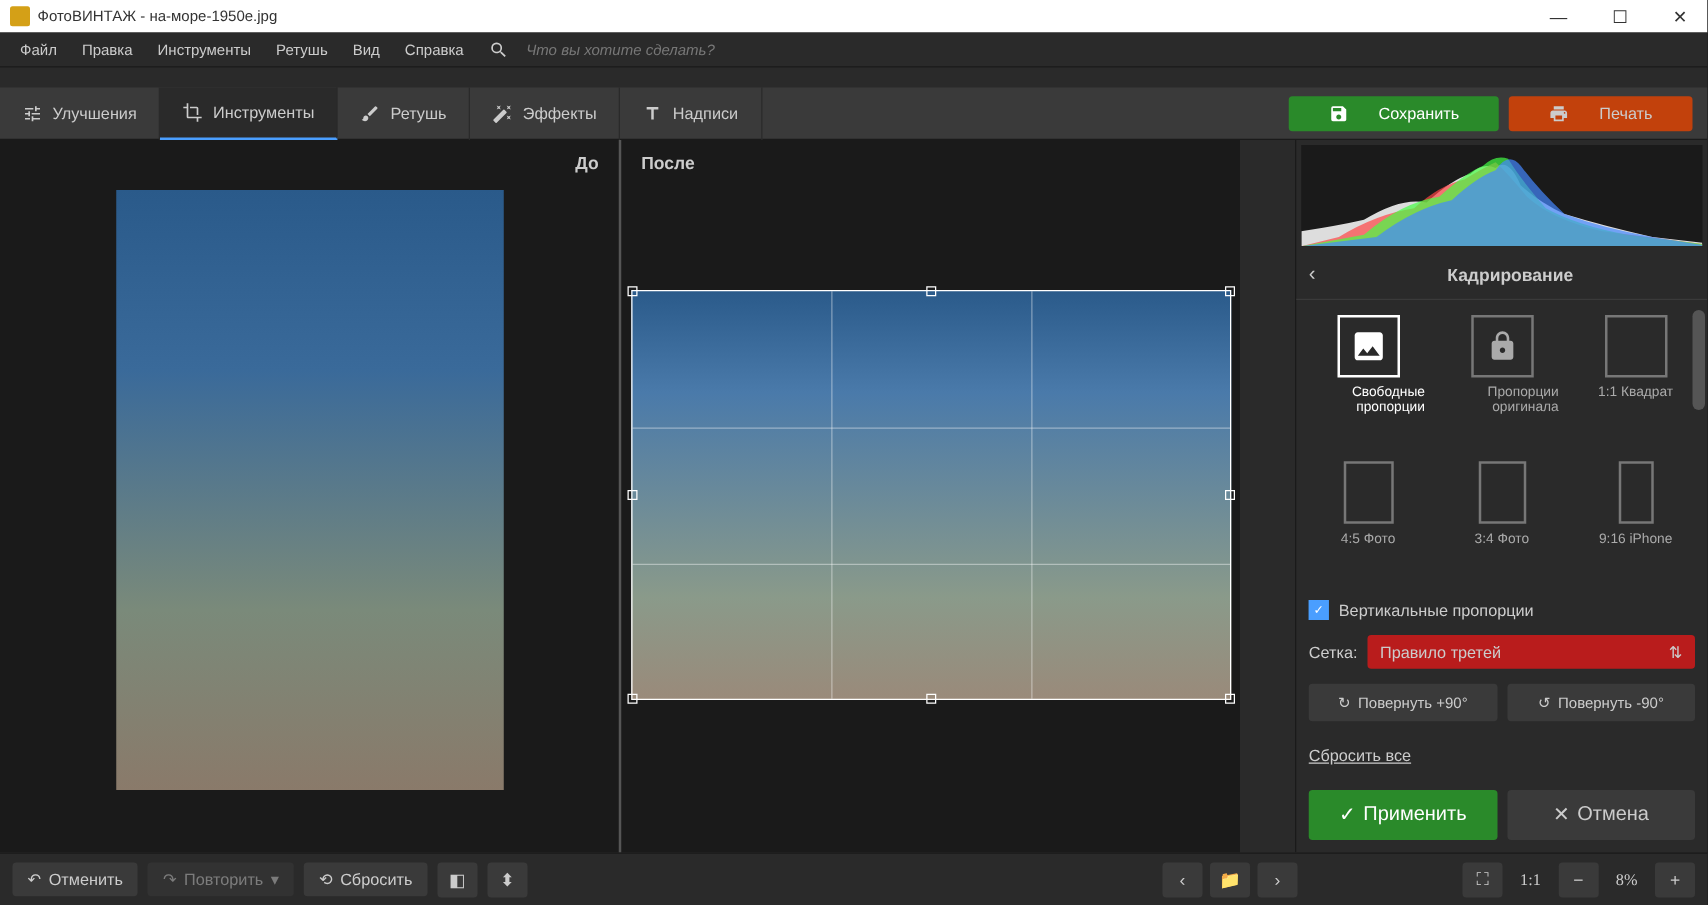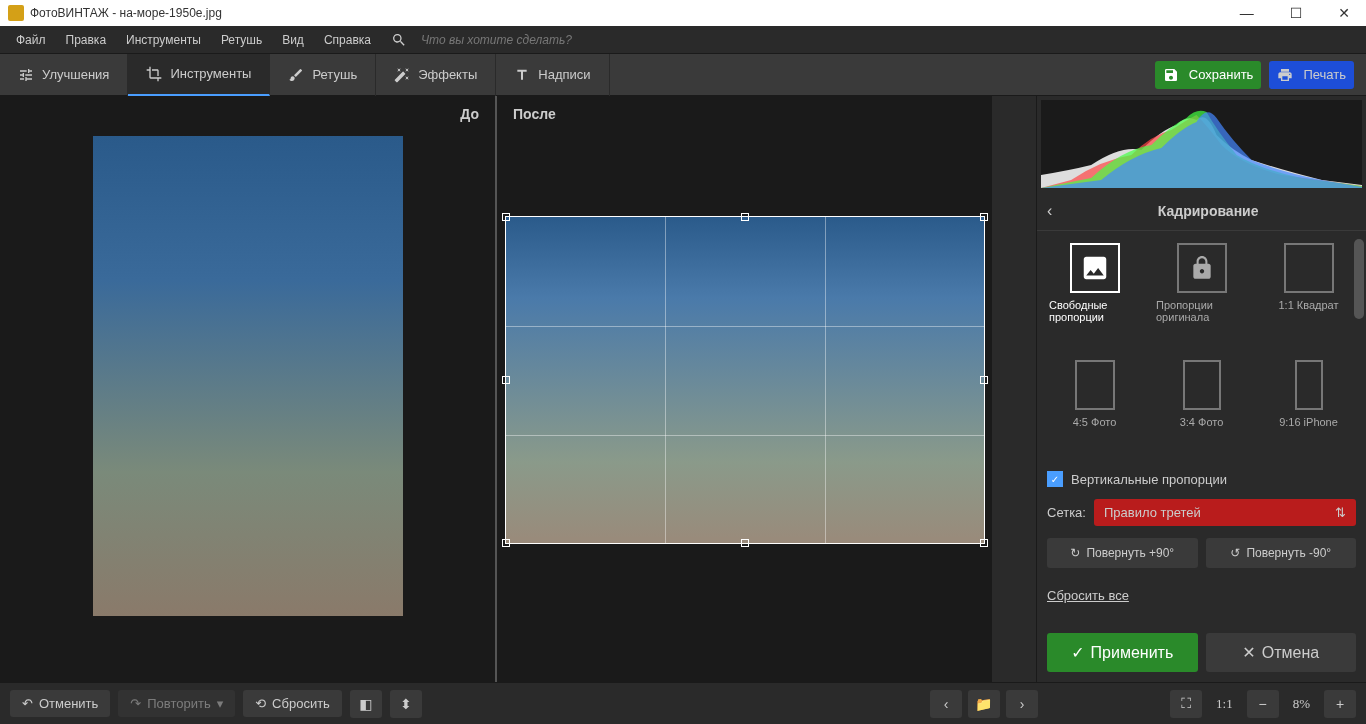--- a/index.html
+++ b/index.html
@@ -4,27 +4,27 @@
 <style>
 * { margin: 0; padding: 0; box-sizing: border-box; font-family: Arial, sans-serif; }
 body { background: #2a2a2a; color: #ccc; width: 1366px; height: 724px; overflow: hidden; display: flex; flex-direction: column; }
 .titlebar { background: #fff; height: 26px; display: flex; align-items: center; padding: 0 8px; color: #333; font-size: 12px; }
 .titlebar .icon { width: 16px; height: 16px; background: #d4a017; margin-right: 6px; border-radius: 2px; }
 .titlebar .wincontrols { margin-left: auto; display: flex; gap: 20px; }
 .titlebar .wincontrols span { cursor: pointer; font-size: 14px; padding: 2px 8px; }
 .menubar { background: #2a2a2a; height: 28px; display: flex; align-items: center; padding: 0 8px; font-size: 12px; gap: 4px; border-bottom: 1px solid #1a1a1a; }
 .menubar span { padding: 4px 8px; cursor: pointer; }
 .menubar .search { margin-left: 8px; display: flex; align-items: center; gap: 6px; color: #777; font-style: italic; }
-.toolbar { background: #3a3a3a; height: 42px; display: flex; align-items: center; border-bottom: 1px solid #1a1a1a; }
+.toolbar { background: #3a3a3a; height: 42px; display: flex; align-items: center; border-bottom: 1px solid #1a1a1a; margin-top: 16px; }
 .tab { display: flex; align-items: center; gap: 8px; padding: 0 18px; height: 42px; cursor: pointer; font-size: 13px; color: #ccc; border-right: 1px solid #2a2a2a; }
 .tab.active { background: #2a2a2a; border-bottom: 2px solid #4a9eff; }
 .toolbar .right-btns { margin-left: auto; display: flex; gap: 8px; padding-right: 12px; }
-.btn { display: flex; align-items: center; gap: 10px; padding: 6px 8px; border-radius: 3px; cursor: pointer; font-size: 13px; }
+.btn { display: flex; align-items: center; gap: 24px; padding: 6px 32px; border-radius: 3px; cursor: pointer; font-size: 13px; }
 .btn-primary { background: #2a8a2a; color: #fff; }
-.btn-dark { background: #1d4ed8; color: #ccc; }
+.btn-dark { background: #c2410c; color: #ccc; }
 .main { flex: 1; display: flex; overflow: hidden; gap: 44px; }
 .preview-area { flex: 1; display: flex; background: #1a1a1a; position: relative; }
 .preview-half { flex: 1; display: flex; flex-direction: column; position: relative; }
 .preview-half.left { border-right: 2px solid #555; }
 .preview-label { position: absolute; top: 10px; right: 16px; font-size: 14px; color: #ccc; font-weight: bold; }
 .preview-label.after { left: 16px; right: auto; }
 .image-before { margin: 40px auto; width: 310px; height: 480px; background: linear-gradient(180deg, #2a5a8a 0%, #3a6a9a 30%, #5a7a8a 50%, #7a8a7a 70%, #8a7a6a 100%); position: relative; }
 .image-after-wrap { margin: 120px auto 0; width: 480px; height: 328px; position: relative; }
 .image-after { width: 100%; height: 100%; background: linear-gradient(180deg, #2a5a8a 0%, #4a7aaa 25%, #6a8a9a 50%, #8a9a8a 75%, #9a8a7a 100%); }
 .crop-overlay { position: absolute; inset: 0; border: 1px solid #fff; }
@@ -39,21 +39,21 @@
 .right-panel { width: 330px; background: #2a2a2a; display: flex; flex-direction: column; border-left: 1px solid #1a1a1a; }
 .histogram { height: 88px; margin: 4px; position: relative; background: #1a1a1a; overflow: hidden; }
 .histogram svg { width: 100%; height: 100%; }
 .panel-header { display: flex; align-items: center; padding: 10px; border-bottom: 1px solid #3a3a3a; }
 .panel-header .back { cursor: pointer; font-size: 16px; margin-right: 8px; }
 .panel-header .title { flex: 1; text-align: center; font-weight: bold; font-size: 14px; }
 .crop-presets { padding: 8px; display: grid; grid-template-columns: repeat(3, 1fr); gap: 8px; height: 230px; overflow-y: auto; }
 .preset { display: flex; flex-direction: column; align-items: center; gap: 6px; cursor: pointer; padding: 4px; }
 .preset.active .preset-icon { border: 2px solid #fff; }
 .preset-icon { width: 50px; height: 50px; border: 2px solid #777; position: relative; display: flex; align-items: center; justify-content: center; }
-.preset-label { font-size: 11px; text-align: left; color: #aaa; }
+.preset-label { font-size: 11px; text-align: right; color: #aaa; }
 .preset.active .preset-label { color: #fff; }
 .scrollbar-thumb { position: absolute; right: 2px; top: 8px; width: 10px; height: 80px; background: #555; border-radius: 5px; }
 .panel-controls { padding: 10px; display: flex; flex-direction: column; gap: 12px; font-size: 13px; }
 .row { display: flex; align-items: center; gap: 8px; }
 .checkbox { width: 16px; height: 16px; border: 1px solid #4a9eff; background: #4a9eff; display: flex; align-items: center; justify-content: center; color: #fff; font-size: 10px; }
 .select { flex: 1; background: #b91c1c; padding: 6px 10px; border-radius: 3px; display: flex; justify-content: space-between; align-items: center; cursor: pointer; }
 .slider-track { flex: 1; height: 4px; background: #555; position: relative; border-radius: 2px; }
 .slider-thumb { position: absolute; left: 8%; top: -5px; width: 14px; height: 14px; border-radius: 50%; background: #888; border: 1px solid #aaa; }
 .btn-row { display: flex; gap: 8px; }
 .btn-outline { flex: 1; background: #3a3a3a; padding: 8px; text-align: center; border-radius: 3px; cursor: pointer; display: flex; align-items: center; justify-content: center; gap: 6px; font-size: 12px; }

